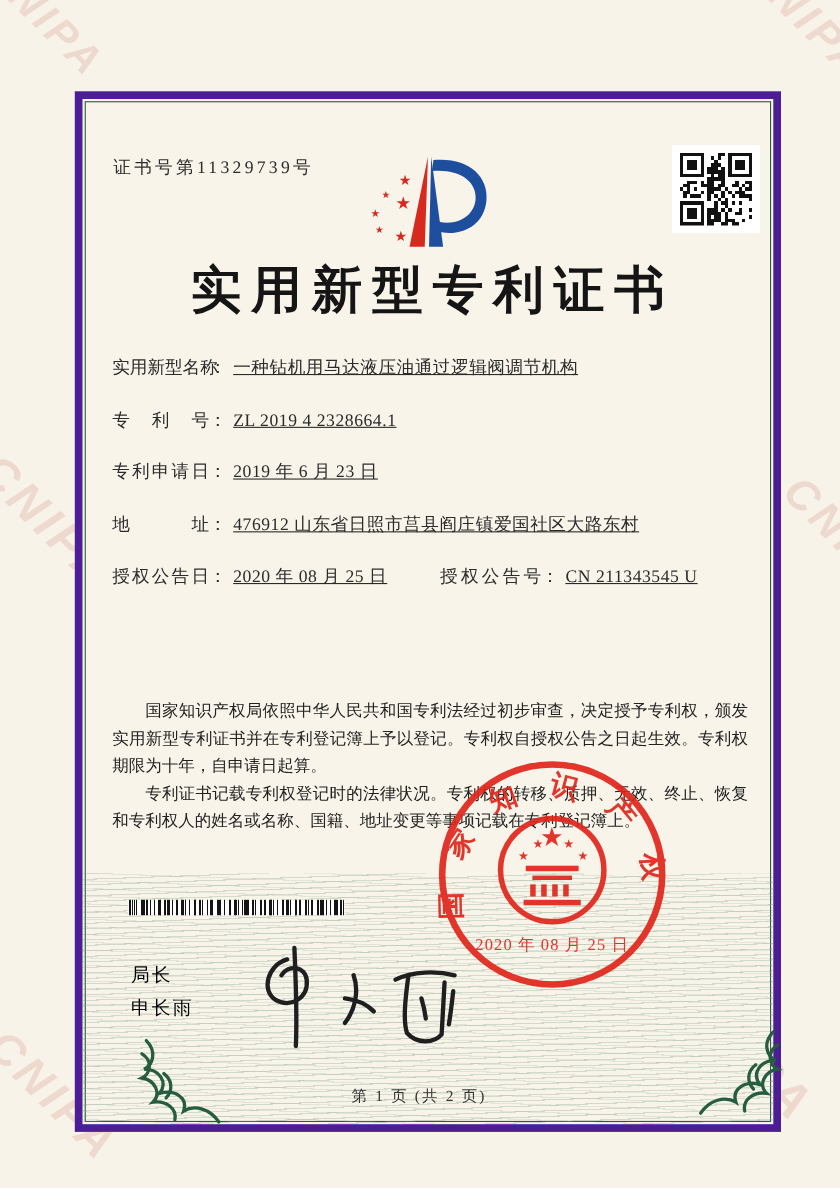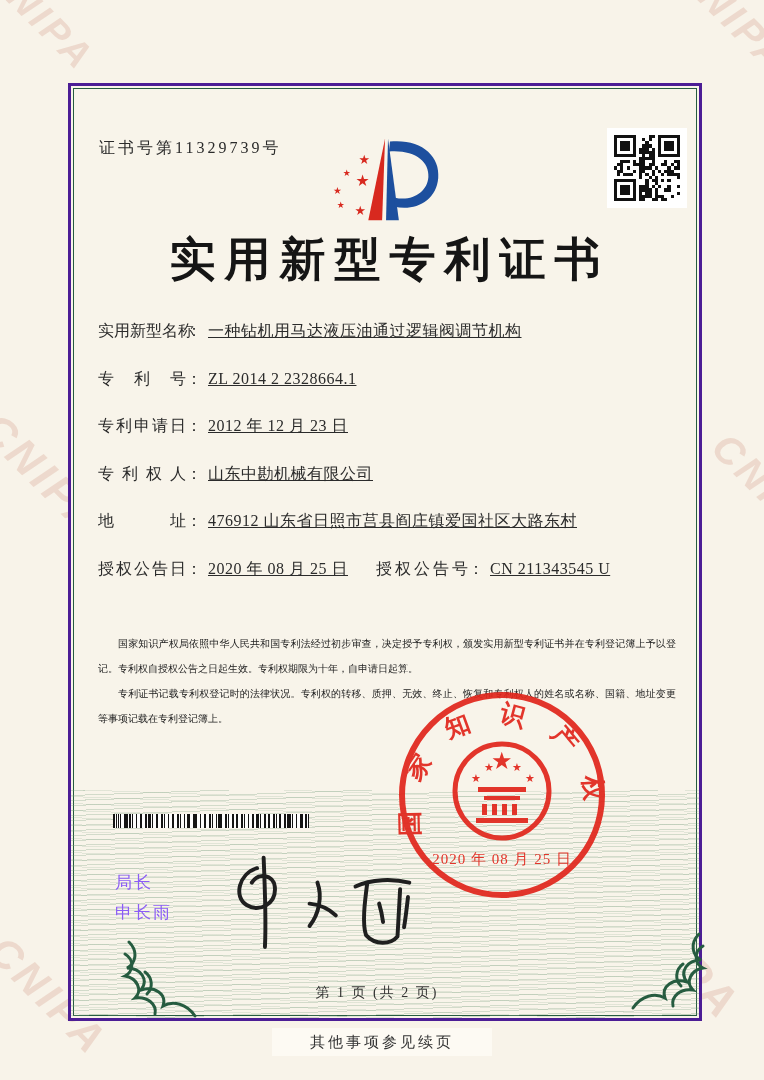--- a/index.html
+++ b/index.html
@@ -8,55 +8,55 @@
 
   
   .wm{position:absolute;font-family:"Liberation Sans","DejaVu Sans",sans-serif;
       font-weight:bold;font-style:italic;transform:rotate(45deg);letter-spacing:4px;
       pointer-events:none;white-space:nowrap;}
   .wm.out{color:rgba(201,126,106,0.22);}
   .wm.in{color:rgba(130,120,95,0.13);}
 
   
   .frame{position:absolute;left:68px;top:83px;width:628px;height:932px;
-         border:3px solid #4c1d95;background:#f8f4ea;}
+         border:7px solid #4c1d95;background:#f8f4ea;}
   .frame-inner{position:absolute;inset:2px;border:1px solid #265c40;}
   .guilloche{position:absolute;left:0;right:0;bottom:0;height:228px;
     background:
       repeating-linear-gradient(178deg, rgba(122,160,128,.30) 0 1px, rgba(0,0,0,0) 1px 5px),
       repeating-linear-gradient(182deg, rgba(122,160,128,.18) 0 1px, rgba(0,0,0,0) 1px 7px);}
 
   .cert-no{position:absolute;left:28px;top:52px;font-size:16px;letter-spacing:3px;color:#2b2b2b;}
 
   .logo{position:absolute;left:254px;top:40px;width:128px;height:100px;}
   .qr-wrap{position:absolute;left:536px;top:42px;width:80px;height:80px;background:#fff;
            display:flex;align-items:center;justify-content:center;}
 
   .title{position:absolute;left:0;right:0;top:143px;text-align:center;font-size:46px;
          font-weight:bold;letter-spacing:9px;color:#151515;text-indent:9px;}
 
   .fields{position:absolute;left:27px;top:234px;width:574px;font-size:16px;color:#2b2b2b;}
   .frow{height:47.5px;line-height:22px;white-space:nowrap;text-decoration:underline;}
   .lbl{display:inline-block;width:88px;text-align:justify;text-align-last:justify;vertical-align:top;}
   .colon{display:inline-block;margin-right:6px;}
   .val{letter-spacing:.5px;}
-  .frow .pair2{margin-left:28px;}
-
-  .paras{position:absolute;left:27px;top:545px;width:578px;font-size:10px;line-height:25px;
+  .frow .pair2{margin-left:48px;}
+
+  .paras{position:absolute;left:27px;top:545px;width:578px;font-size:15px;line-height:25px;
          color:#222;text-align:justify;}
   .paras p{margin:0;text-indent:2em;}
 
   .barcode{position:absolute;left:42px;top:728px;width:196px;height:14px;
     background:
       repeating-linear-gradient(90deg,#141414 0 2px,#fdfdfd 2px 3px,#141414 3px 4px,#fdfdfd 4px 7px,#141414 7px 8px,#fdfdfd 8px 11px,#141414 11px 13px,#fdfdfd 13px 16px),
       #fdfdfd;}
   .barcode:after{content:"";position:absolute;inset:0;
       background:repeating-linear-gradient(90deg,rgba(0,0,0,0) 0 5px,#141414 5px 6px,rgba(0,0,0,0) 6px 13px,#141414 13px 15px,rgba(0,0,0,0) 15px 23px);}
 
-  .officer{position:absolute;left:44px;top:782px;font-size:17px;color:#8b5cf6;line-height:30px;letter-spacing:2px;}
+  .officer{position:absolute;left:44px;top:782px;font-size:17px;color:#000000;line-height:30px;letter-spacing:2px;}
   .sign{position:absolute;left:148px;top:760px;width:210px;height:110px;}
 
   .seal{position:absolute;left:394px;top:687px;width:216px;height:216px;opacity:.92;}
 
   .page-num{position:absolute;left:0;right:16px;top:898px;text-align:center;font-size:14px;
             letter-spacing:2px;color:#333;}
 
   .note{position:absolute;left:272px;top:1028px;width:220px;height:28px;background:#fdfaf3;
         text-align:center;font-size:15px;line-height:28px;letter-spacing:3px;color:#333;}
 
@@ -237,27 +237,24 @@
         </svg>
     </div>
 
     <div class="title" data-interactable="false">实用新型专利证书</div>
 
     <div class="fields" data-interactable="false">
       <div class="frow">
         <span class="lbl" data-interactable="false">实用新型名称</span><span class="colon" data-interactable="false">：</span><span class="val" data-interactable="false">一种钻机用马达液压油通过逻辑阀调节机构</span>
       </div>
       <div class="frow">
-        <span class="lbl" data-interactable="false">专利号</span><span class="colon" data-interactable="false">：</span><span class="val" data-interactable="false">ZL 2014 2 2328664.1</span>
-      </div>
-      <div class="frow">
-        <span class="lbl" data-interactable="false">专利申请日</span><span class="colon" data-interactable="false">：</span><span class="val" data-interactable="false">2012 年 12 月 23 日</span>
-      </div>
-      <div class="frow">
-        <span class="lbl" data-interactable="false">专利权人</span><span class="colon" data-interactable="false">：</span><span class="val" data-interactable="false">山东中勘机械有限公司</span>
+        <span class="lbl" data-interactable="false">专利号</span><span class="colon" data-interactable="false">：</span><span class="val" data-interactable="false">ZL 2019 4 2328664.1</span>
+      </div>
+      <div class="frow">
+        <span class="lbl" data-interactable="false">专利申请日</span><span class="colon" data-interactable="false">：</span><span class="val" data-interactable="false">2019 年 6 月 23 日</span>
       </div>
       <div class="frow">
         <span class="lbl" data-interactable="false">地址</span><span class="colon" data-interactable="false">：</span><span class="val" data-interactable="false">476912 山东省日照市莒县阎庄镇爱国社区大路东村</span>
       </div>
       <div class="frow">
         <span class="lbl" data-interactable="false">授权公告日</span><span class="colon" data-interactable="false">：</span><span class="val" data-interactable="false">2020 年 08 月 25 日</span><span class="pair2"><span class="lbl" style="width:92px" data-interactable="false">授权公告号</span><span class="colon" data-interactable="false">：</span><span class="val" data-interactable="false">CN 211343545 U</span></span>
       </div>
     </div>
 
     <div class="paras" data-interactable="false">
@@ -315,14 +312,13 @@
       <rect x="90" y="109" width="36" height="4"></rect>
       <rect x="88" y="117" width="5" height="11"></rect>
       <rect x="98" y="117" width="5" height="11"></rect>
       <rect x="108" y="117" width="5" height="11"></rect>
       <rect x="118" y="117" width="5" height="11"></rect>
       <rect x="82" y="131" width="52" height="5"></rect>
     </g>
     <text x="108" y="177" font-size="15" fill="#e1251b" text-anchor="middle" letter-spacing="1" data-interactable="false">2020 年 08 月 25 日</text>
   </svg>
 
-  <div class="note" data-interactable="false">其他事项参见续页</div>
 </div>
 
 </body></html>

